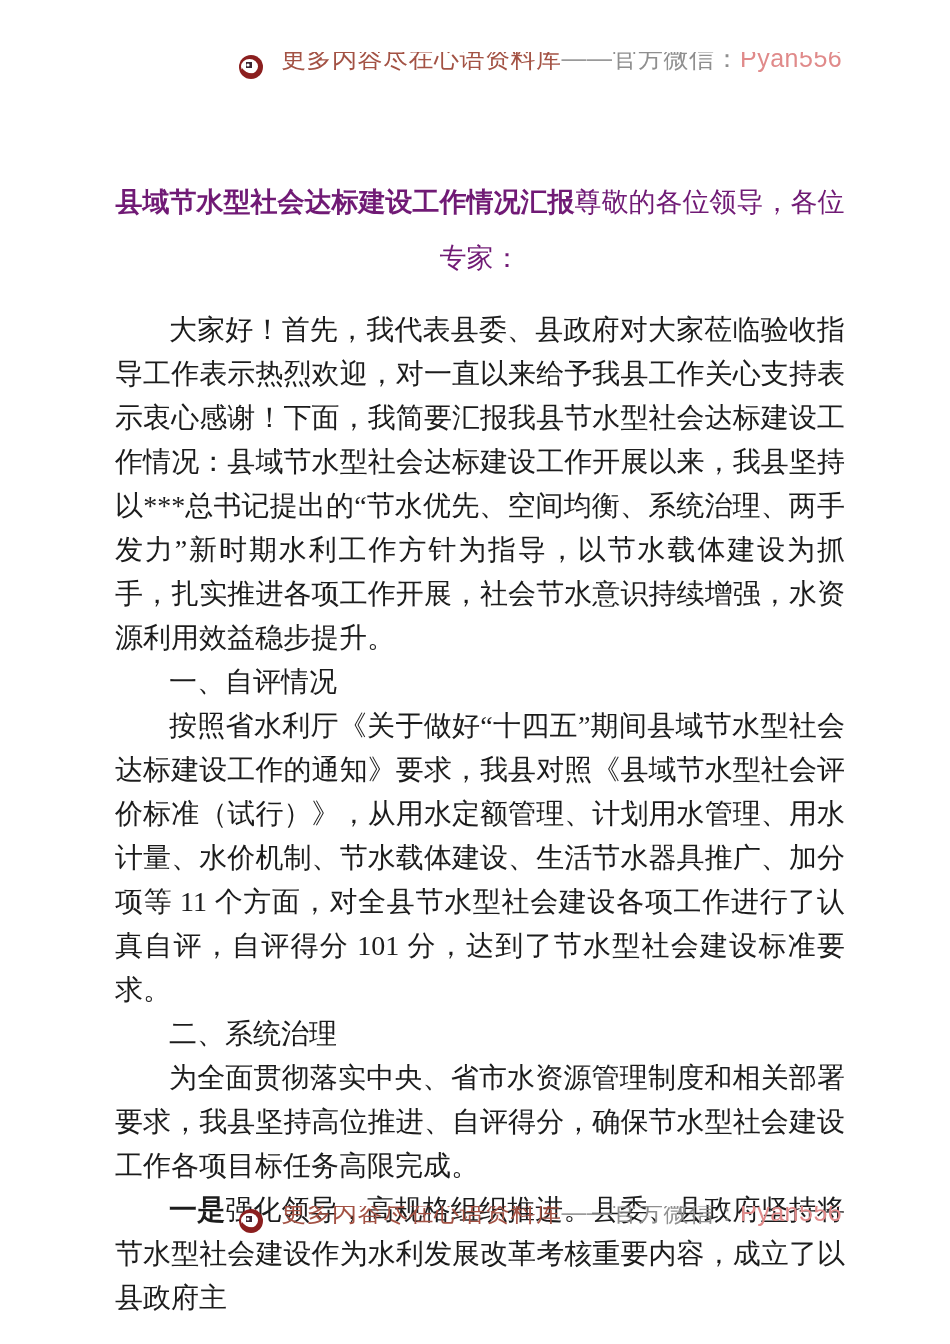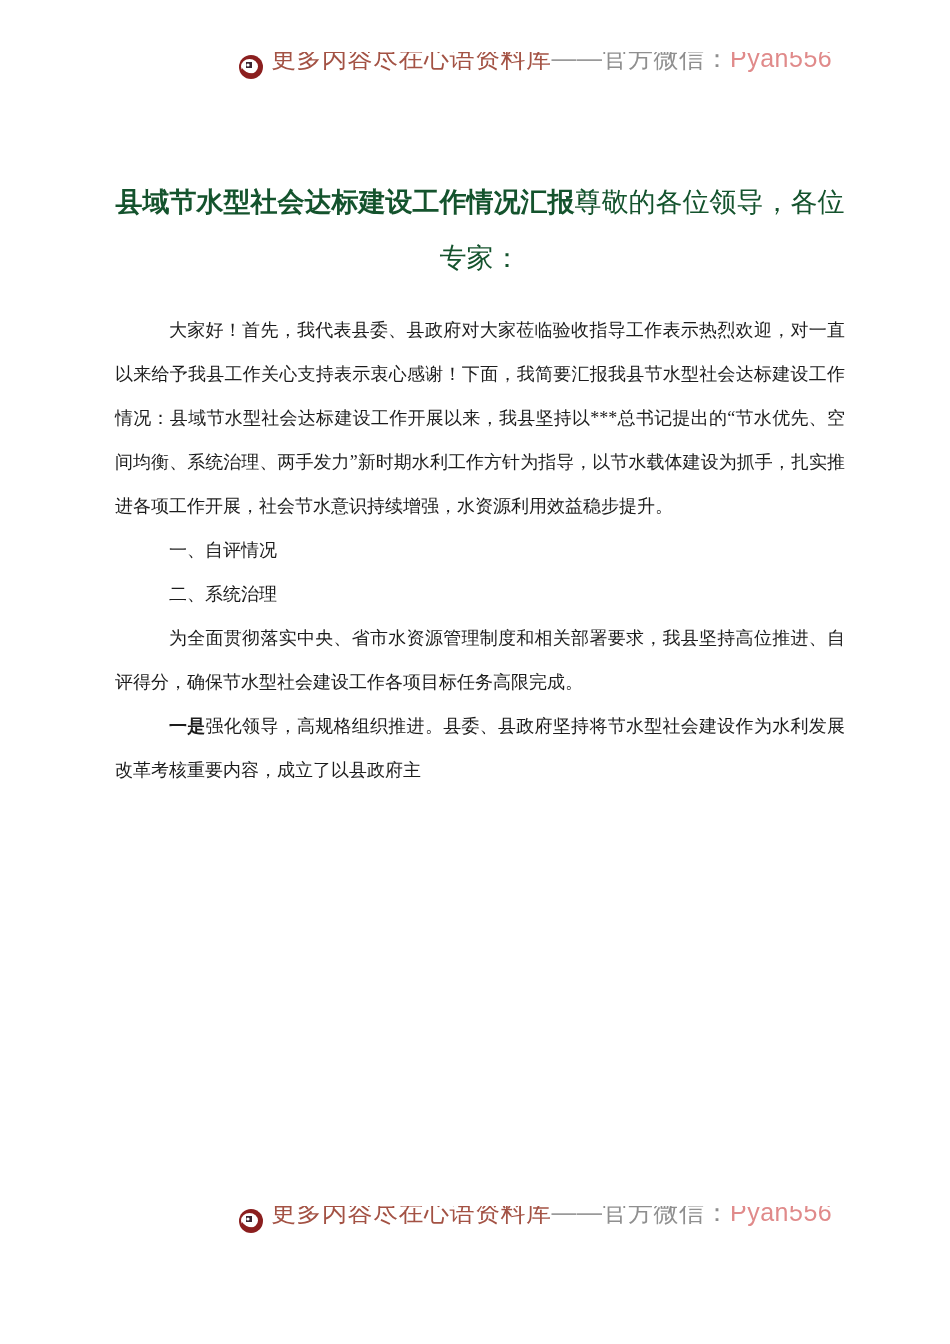--- a/index.html
+++ b/index.html
@@ -12,21 +12,21 @@
     color: #1c1c1c;
     overflow: hidden;
   }
 
   
   .watermark {
     position: absolute;
     left: 238px;
     display: flex;
     align-items: flex-start;
-    gap: 6px;
+    gap: 16px;
   }
   .watermark.header { top: 52px; }
   .watermark.footer { top: 1206px; }
   .wm-logo {
     width: 27px;
     height: 27px;
     flex: 0 0 auto;
     margin-top: 1px;
   }
   .wm-clip {
@@ -50,29 +50,29 @@
   .doc {
     position: absolute;
     left: 115px;
     top: 174px;
     width: 730px;
   }
   .title-block {
     text-align: center;
     font-size: 27px;
     line-height: 56px;
-    color: #14532d;
+    color: #701a75;
   }
   .title-bold { font-weight: bold; }
   .title-rest { font-weight: normal; }
 
   .body-text { margin-top: 22px; }
   .para {
     margin: 0;
-    font-size: 18px;
+    font-size: 28px;
     line-height: 44px;
     text-align: justify;
     text-indent: 54px;
     word-break: break-all;
   }
   .lead-bold { font-weight: bold; }
 </style>
 </head>
 <body>
 
@@ -93,20 +93,21 @@
 
 <div class="doc">
 
   <div class="title-block">
     <span class="title-bold">县域节水型社会达标建设工作情况汇报</span><span class="title-rest">尊敬的各位领导，各位专家：</span>
   </div>
 
   <div class="body-text">
     <p class="para">大家好！首先，我代表县委、县政府对大家莅临验收指导工作表示热烈欢迎，对一直以来给予我县工作关心支持表示衷心感谢！下面，我简要汇报我县节水型社会达标建设工作情况：县域节水型社会达标建设工作开展以来，我县坚持以***总书记提出的“节水优先、空间均衡、系统治理、两手发力”新时期水利工作方针为指导，以节水载体建设为抓手，扎实推进各项工作开展，社会节水意识持续增强，水资源利用效益稳步提升。</p>
     <p class="para">一、自评情况</p>
+    <p class="para">按照省水利厅《关于做好“十四五”期间县域节水型社会达标建设工作的通知》要求，我县对照《县域节水型社会评价标准（试行）》，从用水定额管理、计划用水管理、用水计量、水价机制、节水载体建设、生活节水器具推广、加分项等 11 个方面，对全县节水型社会建设各项工作进行了认真自评，自评得分 101 分，达到了节水型社会建设标准要求。</p>
     <p class="para">二、系统治理</p>
     <p class="para">为全面贯彻落实中央、省市水资源管理制度和相关部署要求，我县坚持高位推进、自评得分，确保节水型社会建设工作各项目标任务高限完成。</p>
     <p class="para"><span class="lead-bold">一是</span><span>强化领导，高规格组织推进。县委、县政府坚持将节水型社会建设作为水利发展改革考核重要内容，成立了以县政府主</span></p>
   </div>
 
 </div>
 
 <div class="watermark footer">
   <svg class="wm-logo" viewBox="0 0 27 27">
     <circle cx="13" cy="14" r="12" fill="#8b1f1f"></circle>

